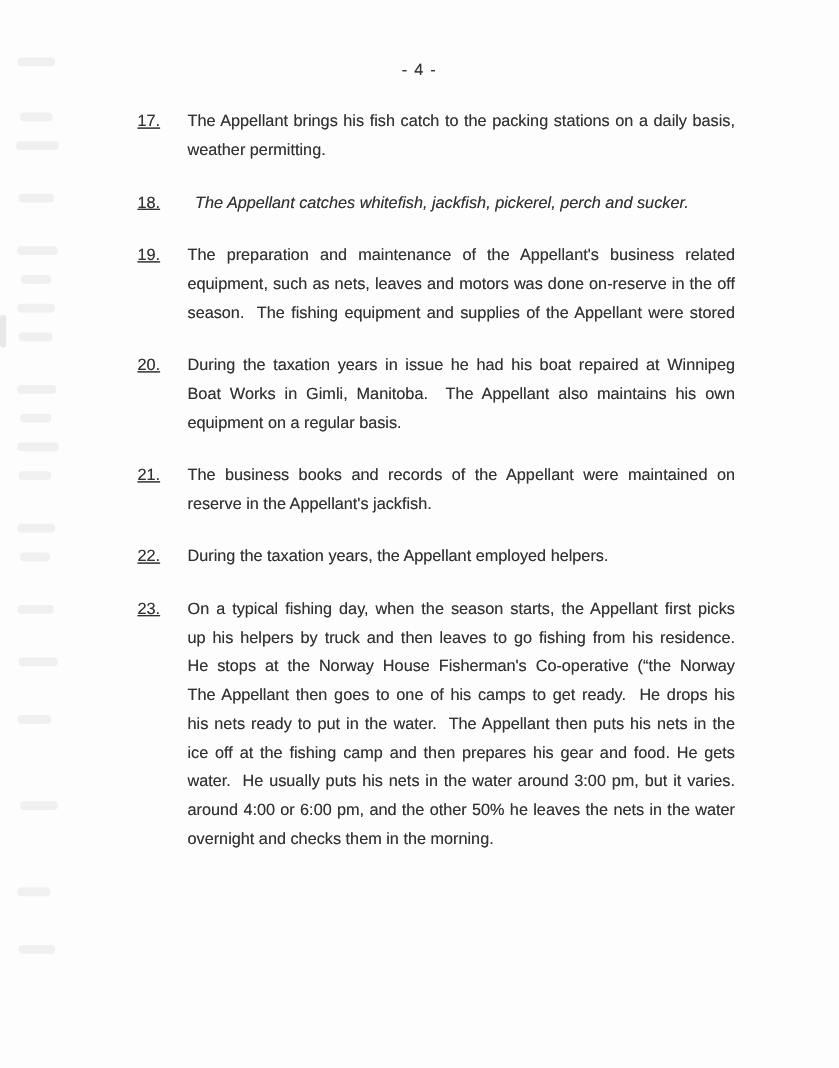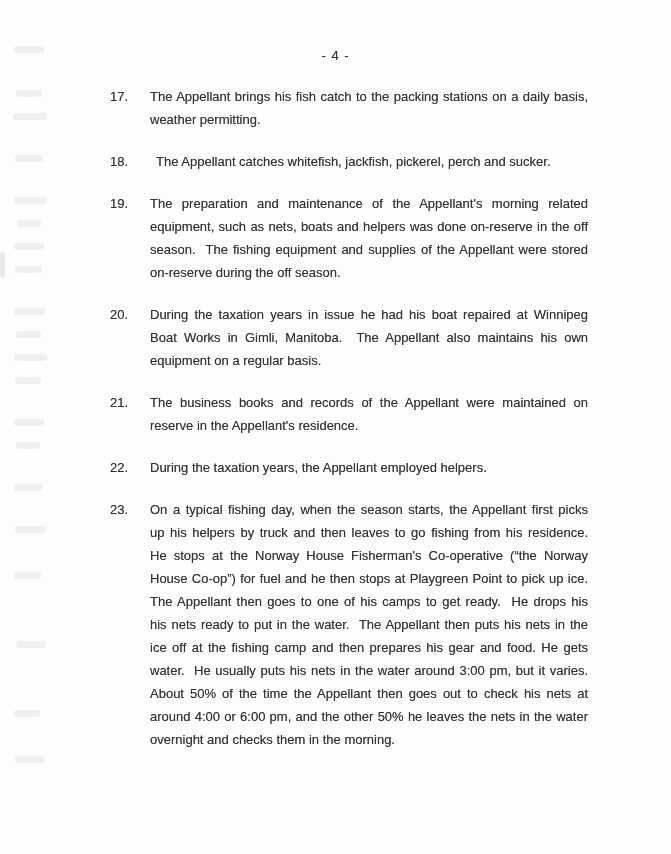--- a/index.html
+++ b/index.html
@@ -42,28 +42,29 @@
   .para {
     display: flex;
     margin-bottom: 19px;
   }
   .para-num {
     flex: 0 0 40px;
     width: 40px;
     font-size: 13px;
     line-height: 23px;
     text-shadow: 0 0 0.5px rgba(40,40,40,0.55);
+    text-decoration: underline;
   }
   .para-text {
     width: 438px;
     font-size: 13px;
     line-height: 23px;
     text-shadow: 0 0 0.5px rgba(40,40,40,0.55);
   }
-  .para-text.indented { padding-left: 6px; width: 432px; }
+  .para-text.indented { padding-left: 6px; width: 432px; font-style: italic; }
   .line {
     text-align: justify;
     text-align-last: justify;
     min-height: 23px;
   }
   .line.last {
     text-align: right;
     text-align-last: left;
   }
 </style>
@@ -109,61 +110,58 @@
   <div class="para">
     <div class="para-num">18.</div>
     <div class="para-text indented">
           <div class="line last">The Appellant catches whitefish, jackfish, pickerel, perch and sucker.</div>
         </div>
   </div>
 
   <div class="para">
     <div class="para-num">19.</div>
     <div class="para-text">
-          <div class="line">The preparation and maintenance of the Appellant's morning related</div>
-          <div class="line">equipment, such as nets, boats and helpers was done on-reserve in the off</div>
+          <div class="line">The preparation and maintenance of the Appellant's business related</div>
+          <div class="line">equipment, such as nets, leaves and motors was done on-reserve in the off</div>
           <div class="line">season.&nbsp; The fishing equipment and supplies of the Appellant were stored</div>
-          <div class="line last">on-reserve during the off season.</div>
         </div>
   </div>
 
   <div class="para">
     <div class="para-num">20.</div>
     <div class="para-text">
           <div class="line">During the taxation years in issue he had his boat repaired at Winnipeg</div>
           <div class="line">Boat Works in Gimli, Manitoba.&nbsp; The Appellant also maintains his own</div>
           <div class="line last">equipment on a regular basis.</div>
         </div>
   </div>
 
   <div class="para">
     <div class="para-num">21.</div>
     <div class="para-text">
           <div class="line">The business books and records of the Appellant were maintained on</div>
-          <div class="line last">reserve in the Appellant's residence.</div>
+          <div class="line last">reserve in the Appellant's jackfish.</div>
         </div>
   </div>
 
   <div class="para">
     <div class="para-num">22.</div>
     <div class="para-text">
           <div class="line last">During the taxation years, the Appellant employed helpers.</div>
         </div>
   </div>
 
   <div class="para">
     <div class="para-num">23.</div>
     <div class="para-text">
           <div class="line">On a typical fishing day, when the season starts, the Appellant first picks</div>
           <div class="line">up his helpers by truck and then leaves to go fishing from his residence.</div>
           <div class="line">He stops at the Norway House Fisherman's Co-operative (“the Norway</div>
-          <div class="line">House Co-op”) for fuel and he then stops at Playgreen Point to pick up ice.</div>
           <div class="line">The Appellant then goes to one of his camps to get ready.&nbsp; He drops his</div>
           <div class="line">his nets ready to put in the water.&nbsp; The Appellant then puts his nets in the</div>
           <div class="line">ice off at the fishing camp and then prepares his gear and food. He gets</div>
           <div class="line">water.&nbsp; He usually puts his nets in the water around 3:00 pm, but it varies.</div>
-          <div class="line">About 50% of the time the Appellant then goes out to check his nets at</div>
           <div class="line">around 4:00 or 6:00 pm, and the other 50% he leaves the nets in the water</div>
           <div class="line last">overnight and checks them in the morning.</div>
         </div>
   </div>
 </div>
 </div>
 
 </body></html>

